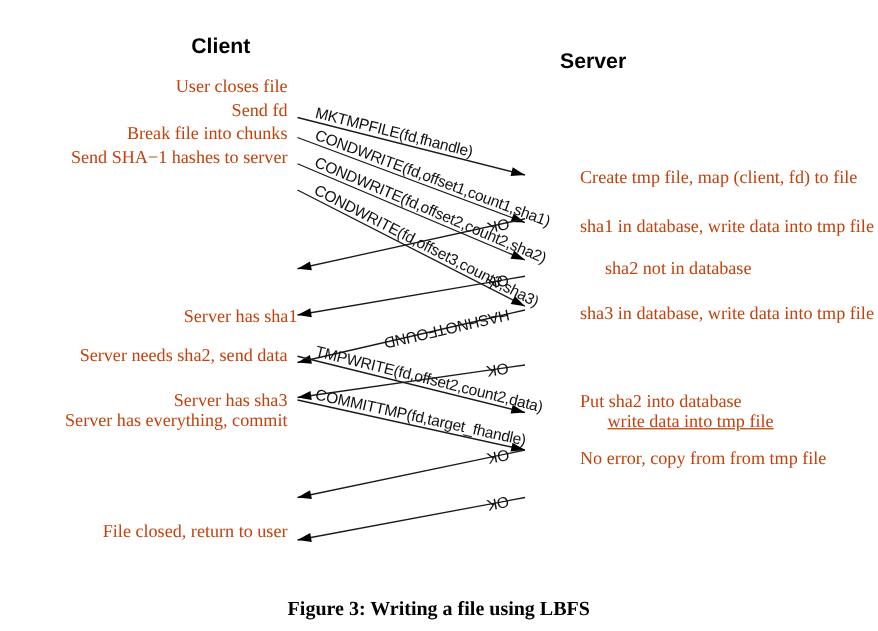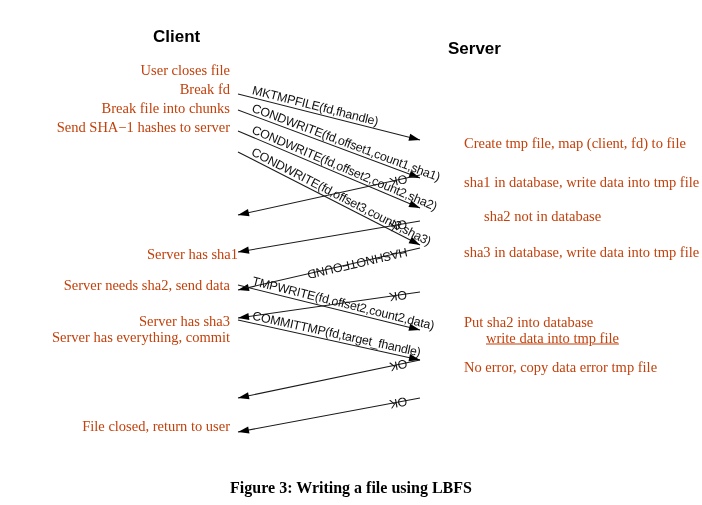--- a/index.html
+++ b/index.html
@@ -31,36 +31,36 @@
 </head>
 <body>
 
 <div id="stage">
 
   <div class="hdr" id="hdr-client">Client</div>
   <div class="hdr" id="hdr-server">Server</div>
 
   <div id="left-labels">
       <div class="lbl lbl-l" style="right: 472px; top: 70px;">User closes file</div>
-      <div class="lbl lbl-l" style="right: 472px; top: 89px;">Break fd</div>
+      <div class="lbl lbl-l" style="right: 472px; top: 89px;">Send fd</div>
       <div class="lbl lbl-l" style="right: 472px; top: 108px;">Break file into chunks</div>
       <div class="lbl lbl-l" style="right: 472px; top: 127px;">Send SHA−1 hashes to server</div>
       <div class="lbl lbl-l" style="right: 464px; top: 254px;">Server has sha1</div>
       <div class="lbl lbl-l" style="right: 472px; top: 285px;">Server needs sha2, send data</div>
       <div class="lbl lbl-l" style="right: 472px; top: 321px;">Server has sha3</div>
       <div class="lbl lbl-l" style="right: 472px; top: 337px;">Server has everything, commit</div>
       <div class="lbl lbl-l" style="right: 472px; top: 426px;">File closed, return to user</div>
     </div>
   <div id="right-labels">
       <div class="lbl lbl-r" style="left: 448px; top: 143px;"><span>Create tmp file, map (client, fd) to file</span></div>
       <div class="lbl lbl-r" style="left: 448px; top: 182px;"><span>sha1 in database, write data into tmp file</span></div>
       <div class="lbl lbl-r" style="left: 468px; top: 216px;"><span>sha2 not in database</span></div>
       <div class="lbl lbl-r" style="left: 448px; top: 252px;"><span>sha3 in database, write data into tmp file</span></div>
       <div class="lbl lbl-r multi" style="left: 448px; top: 330px;"><span>Put sha2 into database</span><span class="ind">write data into tmp file</span></div>
-      <div class="lbl lbl-r multi" style="left: 448px; top: 368px;"><span>No error, copy data error tmp file</span></div>
+      <div class="lbl lbl-r multi" style="left: 448px; top: 368px;"><span>No error, copy from from tmp file</span></div>
     </div>
 
   <svg id="wires" viewBox="0 0 702 505" xmlns="http://www.w3.org/2000/svg">
     <g id="wires-g">
         <line x1="238" y1="94" x2="420" y2="140" class="arrowline"></line>
         <polygon points="420,140 408.4532119929236,140.7947872165786 410.21751176591846,133.81429681038148" class="arrowhead"></polygon>
         <text x="251.57317578982776" y="93.93058289193449" class="mtext" transform="rotate(14.18 251.57317578982776 93.93058289193449)">MKTMPFILE(fd,fhandle)</text>
         <line x1="238" y1="110" x2="420" y2="178" class="arrowline"></line>
         <polygon points="420,178 408.435750793883,177.52235965536426 410.95571537075455,170.7777485819729" class="arrowhead"></polygon>
         <text x="251.11452153159425" y="111.39993112169455" class="mtext" transform="rotate(20.49 251.11452153159425 111.39993112169455)">CONDWRITE(fd,offset1,count1,sha1)</text>

